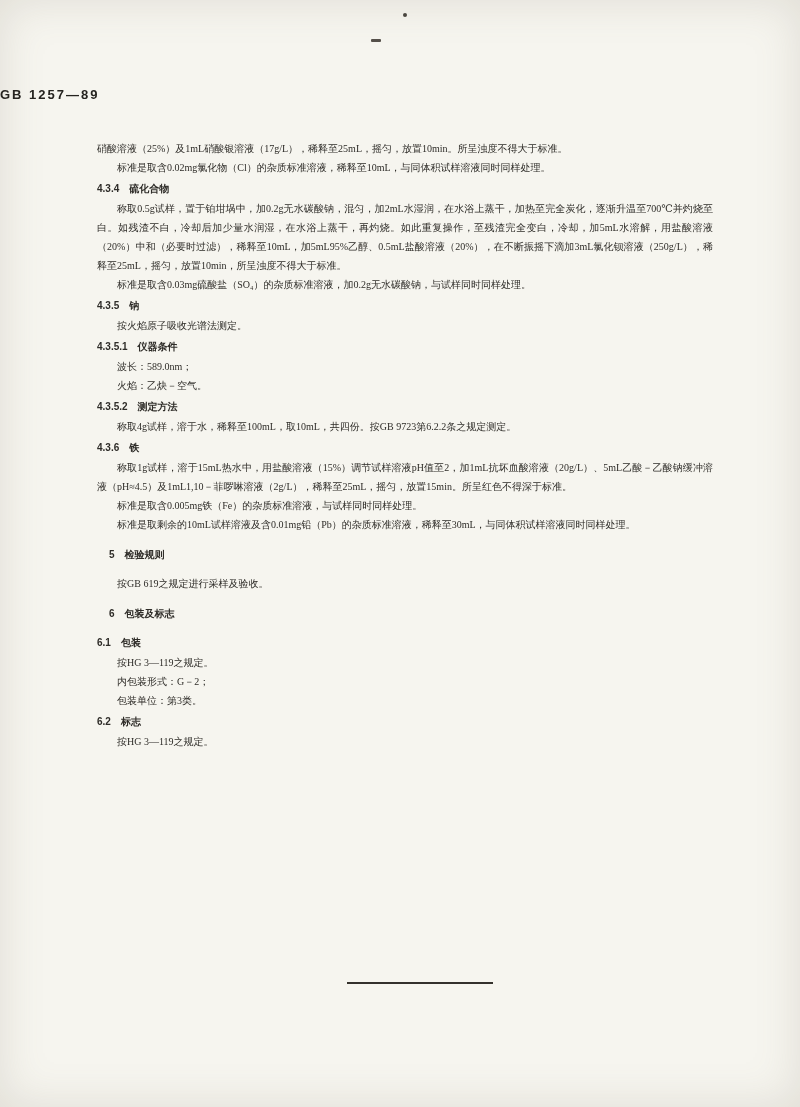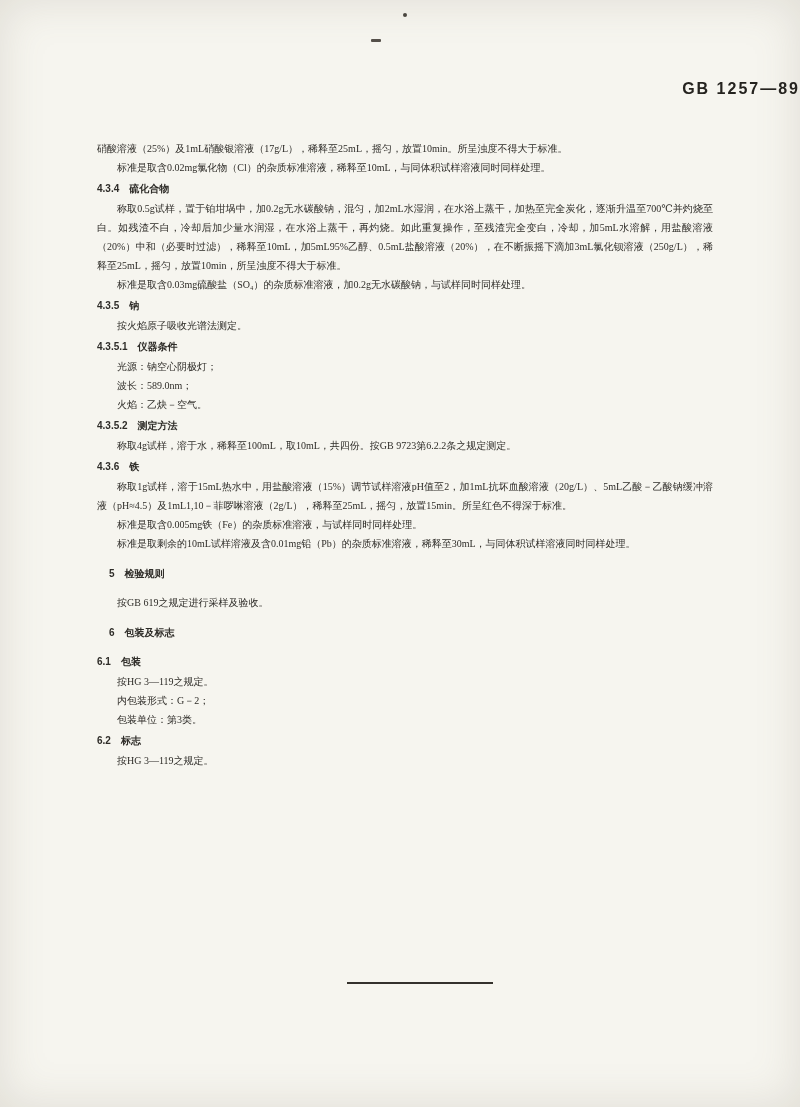--- a/index.html
+++ b/index.html
@@ -16,24 +16,24 @@
   }
   .scan-dot {
     position: absolute; left: 403px; top: 13px;
     width: 4px; height: 4px; border-radius: 50%; background: #4a463f;
   }
   .scan-dash {
     position: absolute; left: 371px; top: 39px;
     width: 10px; height: 3px; background: #55504a; border-radius: 1px;
   }
   .doc-header {
-    position: absolute; top: 80px; left: 0; width: 100%;
-    text-align: right;
+    position: absolute; top: 87px; left: 0; width: 100%;
+    text-align: left;
     font-family: "Liberation Sans", "DejaVu Sans", sans-serif;
-    font-weight: bold; font-size: 16px; letter-spacing: 2px;
+    font-weight: bold; font-size: 13px; letter-spacing: 2px;
     color: #25231f;
   }
   .content {
     position: absolute; left: 97px; top: 139px; width: 616px;
     font-size: 10px; line-height: 19px;
     text-align: justify;
   }
   .content p { margin: 0; }
   .content p.indent { text-indent: 2em; }
   .content p.h3 {
@@ -65,21 +65,20 @@
 
   <main class="content">
     <p class="body">硝酸溶液（25%）及1mL硝酸银溶液（17g/L），稀释至25mL，摇匀，放置10min。所呈浊度不得大于标准。</p>
     <p class="body indent">标准是取含0.02mg氯化物（Cl）的杂质标准溶液，稀释至10mL，与同体积试样溶液同时同样处理。</p>
     <p class="h3">4.3.4　硫化合物</p>
     <p class="body indent">称取0.5g试样，置于铂坩埚中，加0.2g无水碳酸钠，混匀，加2mL水湿润，在水浴上蒸干，加热至完全炭化，逐渐升温至700℃并灼烧至白。如残渣不白，冷却后加少量水润湿，在水浴上蒸干，再灼烧。如此重复操作，至残渣完全变白，冷却，加5mL水溶解，用盐酸溶液（20%）中和（必要时过滤），稀释至10mL，加5mL95%乙醇、0.5mL盐酸溶液（20%），在不断振摇下滴加3mL氯化钡溶液（250g/L），稀释至25mL，摇匀，放置10min，所呈浊度不得大于标准。</p>
     <p class="body indent">标准是取含0.03mg硫酸盐（SO₄）的杂质标准溶液，加0.2g无水碳酸钠，与试样同时同样处理。</p>
     <p class="h3">4.3.5　钠</p>
     <p class="body indent">按火焰原子吸收光谱法测定。</p>
     <p class="h3">4.3.5.1　仪器条件</p>
-    <p class="body indent">光源：钠空心阴极灯；</p>
     <p class="body indent">波长：589.0nm；</p>
     <p class="body indent">火焰：乙炔－空气。</p>
     <p class="h3">4.3.5.2　测定方法</p>
     <p class="body indent">称取4g试样，溶于水，稀释至100mL，取10mL，共四份。按GB 9723第6.2.2条之规定测定。</p>
     <p class="h3">4.3.6　铁</p>
     <p class="body indent">称取1g试样，溶于15mL热水中，用盐酸溶液（15%）调节试样溶液pH值至2，加1mL抗坏血酸溶液（20g/L）、5mL乙酸－乙酸钠缓冲溶液（pH≈4.5）及1mL1,10－菲啰啉溶液（2g/L），稀释至25mL，摇匀，放置15min。所呈红色不得深于标准。</p>
     <p class="body indent">标准是取含0.005mg铁（Fe）的杂质标准溶液，与试样同时同样处理。</p>
     <p class="body indent">标准是取剩余的10mL试样溶液及含0.01mg铅（Pb）的杂质标准溶液，稀释至30mL，与同体积试样溶液同时同样处理。</p>
     <p class="sec">5　检验规则</p>
     <p class="body indent">按GB 619之规定进行采样及验收。</p>

